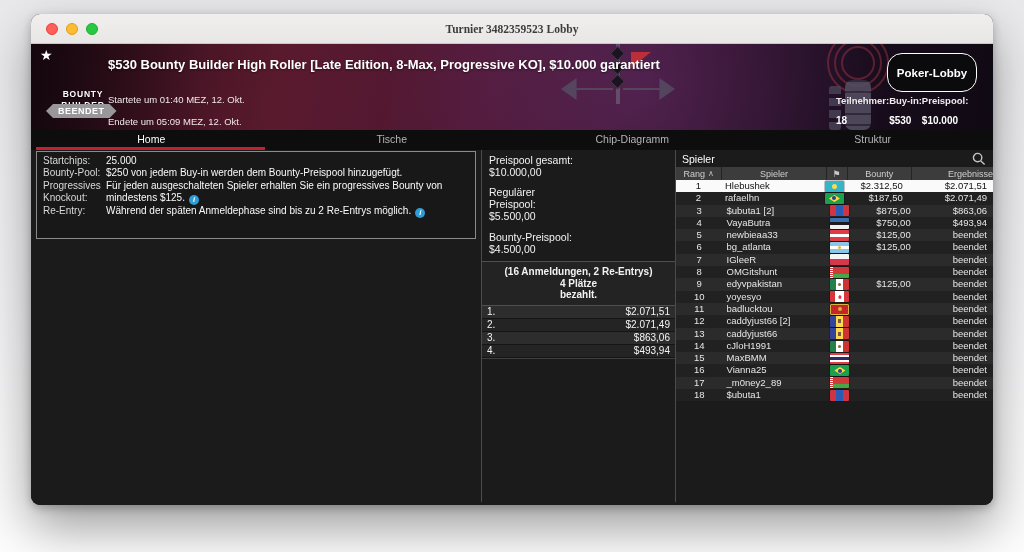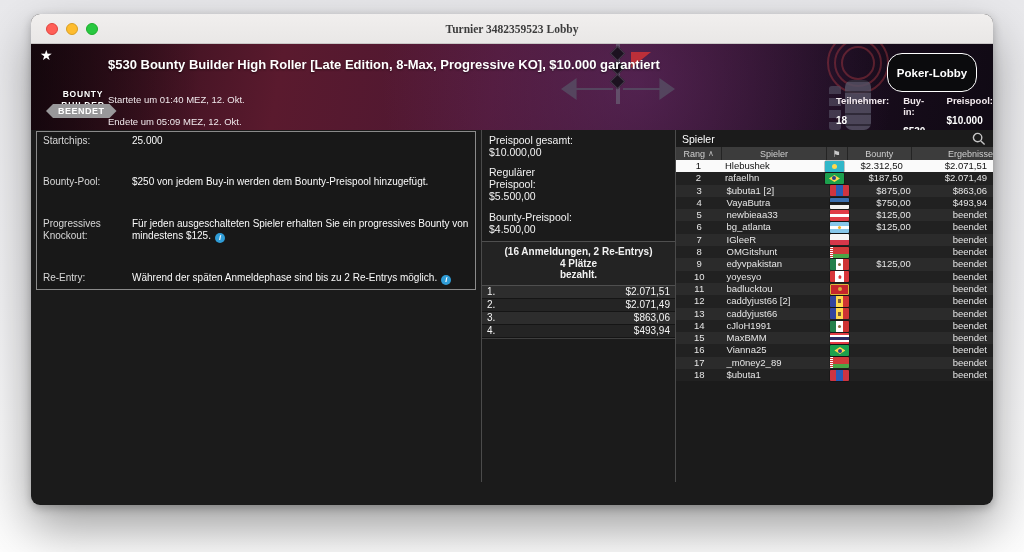--- a/index.html
+++ b/index.html
@@ -56,43 +56,43 @@
   .badge { position:absolute; left:15px; top:60px; background:#98989a; color:#fff;
     font-size:9px; font-weight:700; letter-spacing:.5px; padding:2px 12px;
     clip-path:polygon(7px 0,calc(100% - 7px) 0,100% 50%,calc(100% - 7px) 100%,7px 100%,0 50%); }
   .banner-title { position:absolute; left:77px; top:13px; font-weight:700; font-size:13px;
     color:#fff; text-shadow:0 1px 2px rgba(0,0,0,.5); }
   .banner-started { position:absolute; left:77px; top:50px; font-size:9.5px; color:#f0e8ec; }
   .banner-ended   { position:absolute; left:77px; top:72px; font-size:9.5px; color:#f0e8ec; }
   .lobby-btn { position:absolute; left:856px; top:9px; width:90px; height:39px;
     border-radius:15px; border:1.5px solid #fff; background:#0b0b0d; color:#fff;
     font-weight:700; font-size:11.5px; font-family:inherit; cursor:pointer; }
-  .banner-stats { position:absolute; left:805px; top:51px; display:flex; gap:14px; }
+  .banner-stats { position:absolute; left:805px; top:51px; display:flex; }
   .stat { display:flex; flex-direction:column; gap:9px; }
   .stat .sl { font-size:9.5px; font-weight:700; color:#f2eaee; }
   .stat .sv { font-size:10px; font-weight:700; color:#fff; }
 
   
   .tabbar { height:20px; background:#0d0d0d; display:flex; }
   .tab { flex:1; text-align:center; line-height:18px; font-size:10.5px; color:#b4b4b4;
     position:relative; cursor:pointer; }
   .tab.active { color:#fff; }
   .tab.active::after { content:""; position:absolute; left:5px; right:7px; bottom:0;
     height:3px; background:#c32032; }
 
   
   .content { position:relative; height:355px; background:#1b1b1b; }
   .divider-v { position:absolute; top:0; bottom:3px; width:1px; background:#4b4b4b; }
   .dv1 { left:450px; } .dv2 { left:644px; }
 
   .col-left { position:absolute; left:0; top:0; width:450px; height:100%; }
   .info-box { position:absolute; left:5px; top:1px; width:440px; border:1px solid #8a8a8a;
-    background:#181818; padding:3px 6px 4px 6px; display:grid;
+    background:#181818; padding:3px 6px 20px 6px; display:grid;
     grid-template-columns:60px 1fr; column-gap:3px;
-    font-size:10px; line-height:12.4px;gap:29px; }
+    font-size:10px; line-height:12.4px; }
   .info-label { color:#d8d8d8; }
   .info-value { color:#fafafa; }
   .info-dot { display:inline-block; width:10px; height:10px; border-radius:50%;
     background:#2f9cd6; color:#fff; font-size:7.5px; line-height:10px; text-align:center;
     font-weight:700; font-style:italic; margin-left:4px; vertical-align:-1px; }
 
   .col-mid { position:absolute; left:451px; top:0; width:193px; height:100%;
     color:#f2f2f2; font-size:10.5px; }
   .pm-top { padding:4px 7px 6px 7px; }
   .pm-line { line-height:12px; }
@@ -214,20 +214,26 @@
           <span class="sl">Buy-in:</span>
           <span class="sv">$530</span>
         </div>
         <div class="stat">
           <span class="sl">Preispool:</span>
           <span class="sv">$10.000</span>
         </div>
       </div>
   </div>
 
+  <div class="tabbar">
+      <div class="tab active">Home</div>
+      <div class="tab">Tische</div>
+      <div class="tab">Chip-Diagramm</div>
+      <div class="tab">Struktur</div>
+    </div>
 
   <div class="content">
     <div class="divider-v dv1"></div>
     <div class="divider-v dv2"></div>
 
     <div class="col-left">
       <div class="info-box">
           <div class="info-label">Startchips:</div>
           <div class="info-value">25.000</div>
           <div class="info-label">Bounty-Pool:</div>

